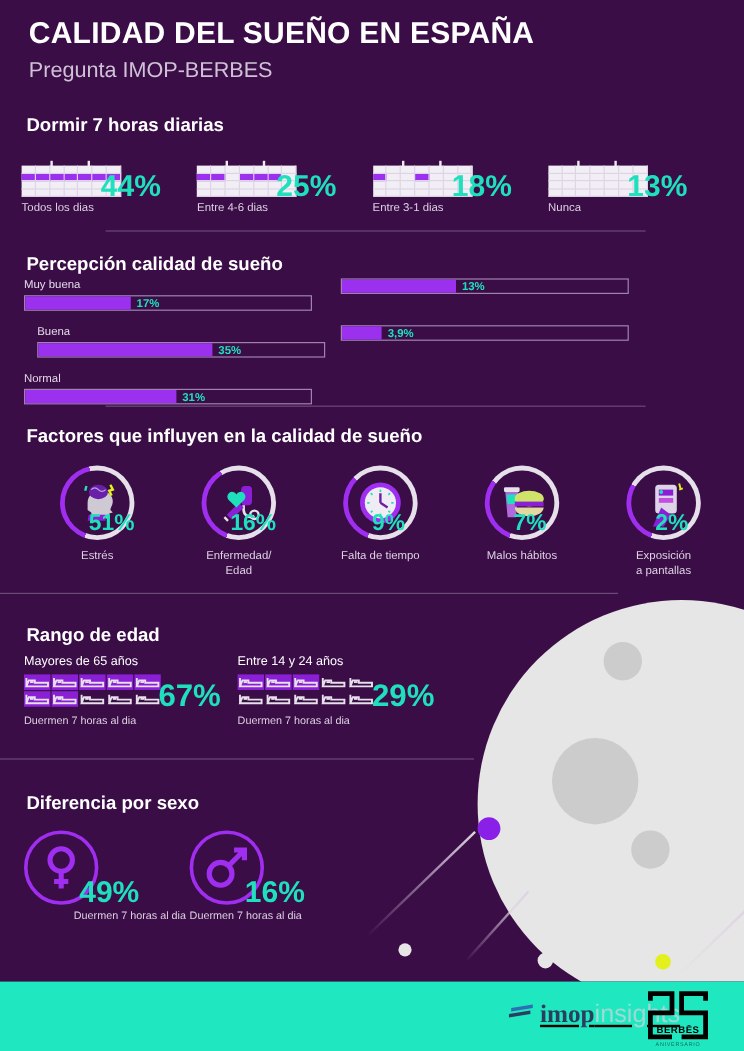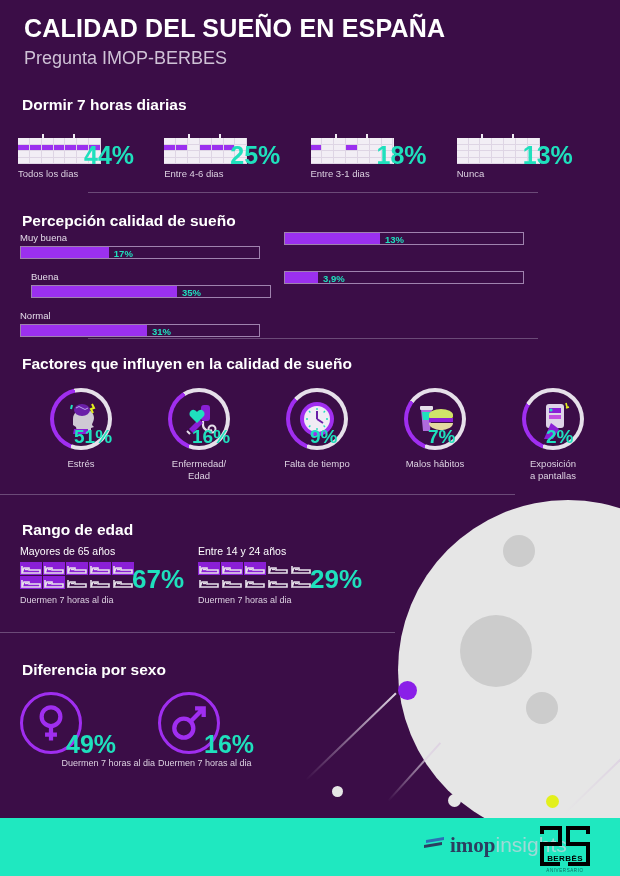--- a/index.html
+++ b/index.html
@@ -64,21 +64,21 @@
   .agenum { position: absolute; color: #1fe0bd; font-size: 26px; font-weight: bold; }
   .subnote { color: #ddd2e2; font-size: 9px; }
   .agelbl { color: #ffffff; font-size: 10.5px; }
 
   
   .sexcirc { width: 62px; height: 62px; border-radius: 50%; border: 3px solid #a02ef0; position: relative; }
   .sexnum { position: absolute; color: #1fe0bd; font-size: 25px; font-weight: bold; }
 
   
   .footer { position: absolute; left: 0; top: 818px; width: 620px; height: 58px; background: #1fe8c0; }
-  .imoplogo { position: absolute; left: 424px; top: 833px; display: flex; align-items: baseline; }
+  .imoplogo { position: absolute; left: 424px; top: 833px; display: flex; align-items: baseline; text-decoration: underline; }
   .imop-a { color: #2c3e60; font-size: 21px; font-weight: bold; font-family: "Liberation Serif", serif; }
   .imop-b { color: #9fd9d6; font-size: 21px; font-family: "Liberation Sans", sans-serif; }
   .berbes { position: absolute; left: 538px; top: 824px; width: 54px; height: 50px; }
   .berbes-txt { position: absolute; left: 0; top: 30px; width: 54px; text-align: center;
                 color: #000; font-size: 8px; font-weight: bold; letter-spacing: .4px; }
   .anniv { position: absolute; left: 0; top: 44px; width: 54px; text-align: center; color: #0b6d5f; font-size: 4.5px; letter-spacing: .6px; }
 </style>
 </head>
 <body>
 

